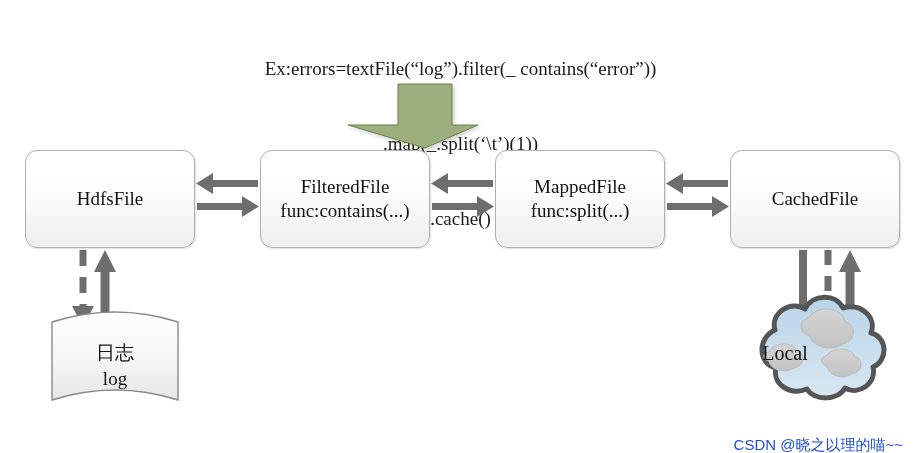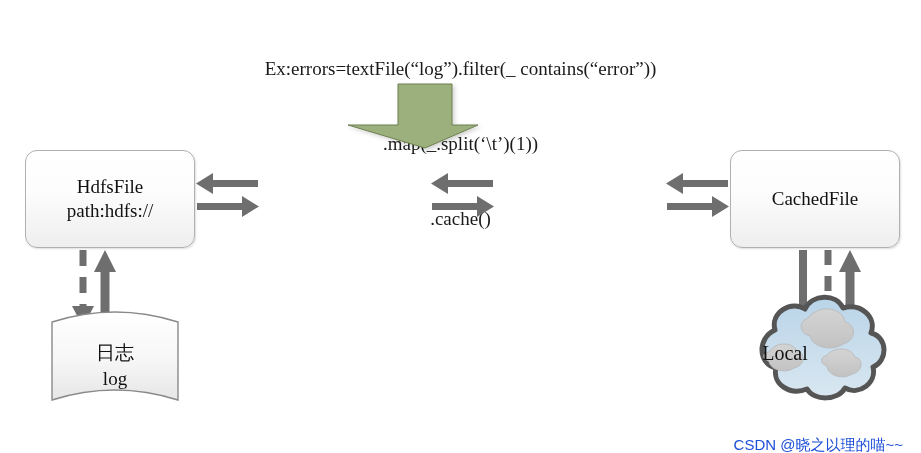--- a/index.html
+++ b/index.html
@@ -204,24 +204,31 @@
                C 832 352, 812 347, 810 336 C 799 333, 798 322, 808 318 Z" fill="url(#gradCloudGray)" stroke="#bcbcbc" stroke-width="1"></path>
       <path d="M 769 352 C 776 341, 793 342, 797 351 C 806 353, 805 366, 794 368
                C 785 374, 770 370, 769 361 C 762 359, 762 353, 769 352 Z" fill="url(#gradCloudGray)" stroke="#bcbcbc" stroke-width="1"></path>
       <path d="M 826 356 C 834 346, 851 347, 855 357 C 864 359, 863 372, 852 374
                C 843 380, 828 376, 827 366 C 820 364, 820 357, 826 356 Z" fill="url(#gradCloudGray)" stroke="#bcbcbc" stroke-width="1"></path>
     </g>
   </svg>
 
   <div class="rdd-box" id="box-hdfs">
     <div class="line">HdfsFile</div>
-    <div class="line">path:hdfs://</div>
-  </div>
-
-
+  </div>
+
+  <div class="rdd-box" id="box-filtered">
+    <div class="line">FilteredFile</div>
+    <div class="line">func:contains(...)</div>
+  </div>
+
+  <div class="rdd-box" id="box-mapped">
+    <div class="line">MappedFile</div>
+    <div class="line">func:split(...)</div>
+  </div>
 
   <div class="rdd-box" id="box-cached">
     <div class="line">CachedFile</div>
   </div>
 
   <div id="log-label">
     <div>日志</div>
     <div>log</div>
   </div>
 

